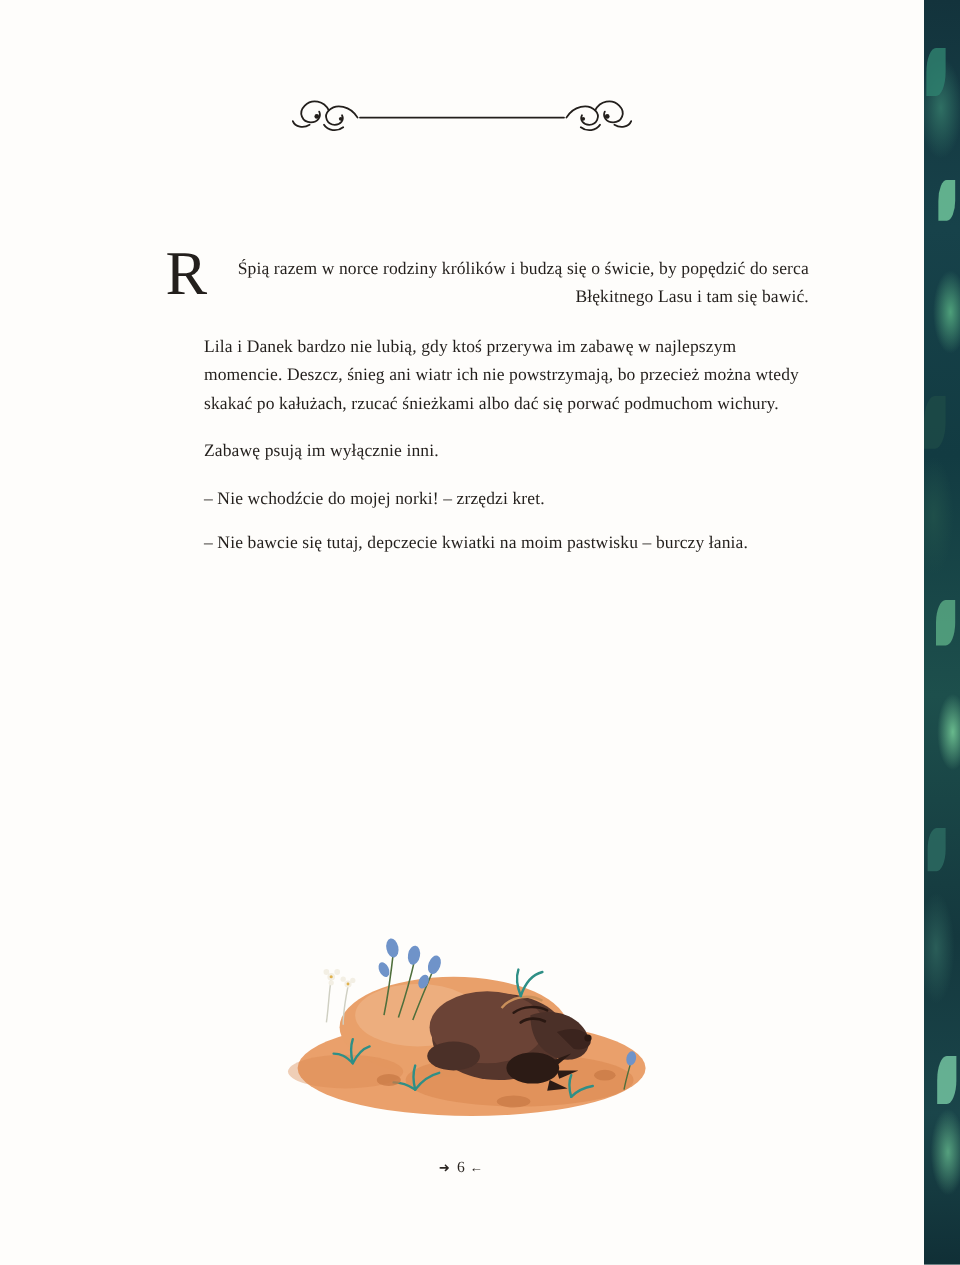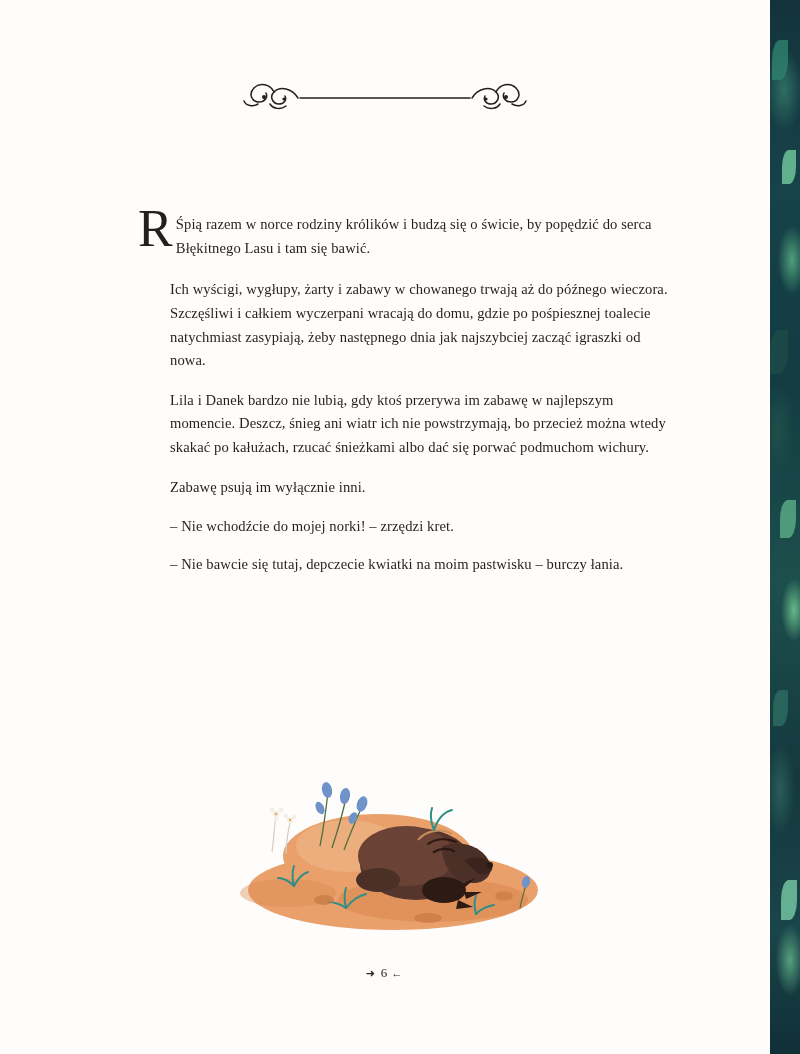--- a/index.html
+++ b/index.html
@@ -78,20 +78,21 @@
     float: left;
     font-family: "Liberation Serif", serif;
     font-size: 52px;
     line-height: 40px;
     padding: 4px 3px 0 0;
     margin-left: -32px;
     color: #231f1c;
   }
   p.cont {
     margin-bottom: 18px;
+    text-align: right;
   }
   p.dialog {
     margin-bottom: 14px;
   }
 
   
   .illus {
     position: absolute;
     left: 228px;
     top: 768px;
@@ -148,21 +149,20 @@
       </g>
     </svg>
   </div>
 
   <div class="text-col">
 
     <p class="first"><span class="dropcap">R</span></p>
 
     <p class="cont">Śpią razem w norce rodziny królików i budzą się o świcie, by popędzić do serca Błękitnego Lasu i tam się bawić.</p>
 
-    <p>Ich wyścigi, wygłupy, żarty i zabawy w chowanego trwają aż do późnego wieczora. Szczęśliwi i całkiem wyczerpani wracają do domu, gdzie po pośpiesznej toalecie natychmiast zasypiają, żeby następnego dnia jak najszybciej zacząć igraszki od nowa.</p>
 
     <p>Lila i Danek bardzo nie lubią, gdy ktoś przerywa im zabawę w najlepszym momencie. Deszcz, śnieg ani wiatr ich nie powstrzymają, bo przecież można wtedy skakać po kałużach, rzucać śnieżkami albo dać się porwać podmuchom wichury.</p>
 
     <p>Zabawę psują im wyłącznie inni.</p>
 
 
 
     <p class="dialog">– Nie wchodźcie do mojej norki! – zrzędzi kret.</p>
 
     <p class="dialog">– Nie bawcie się tutaj, depczecie kwiatki na moim pastwisku – burczy łania.</p>

